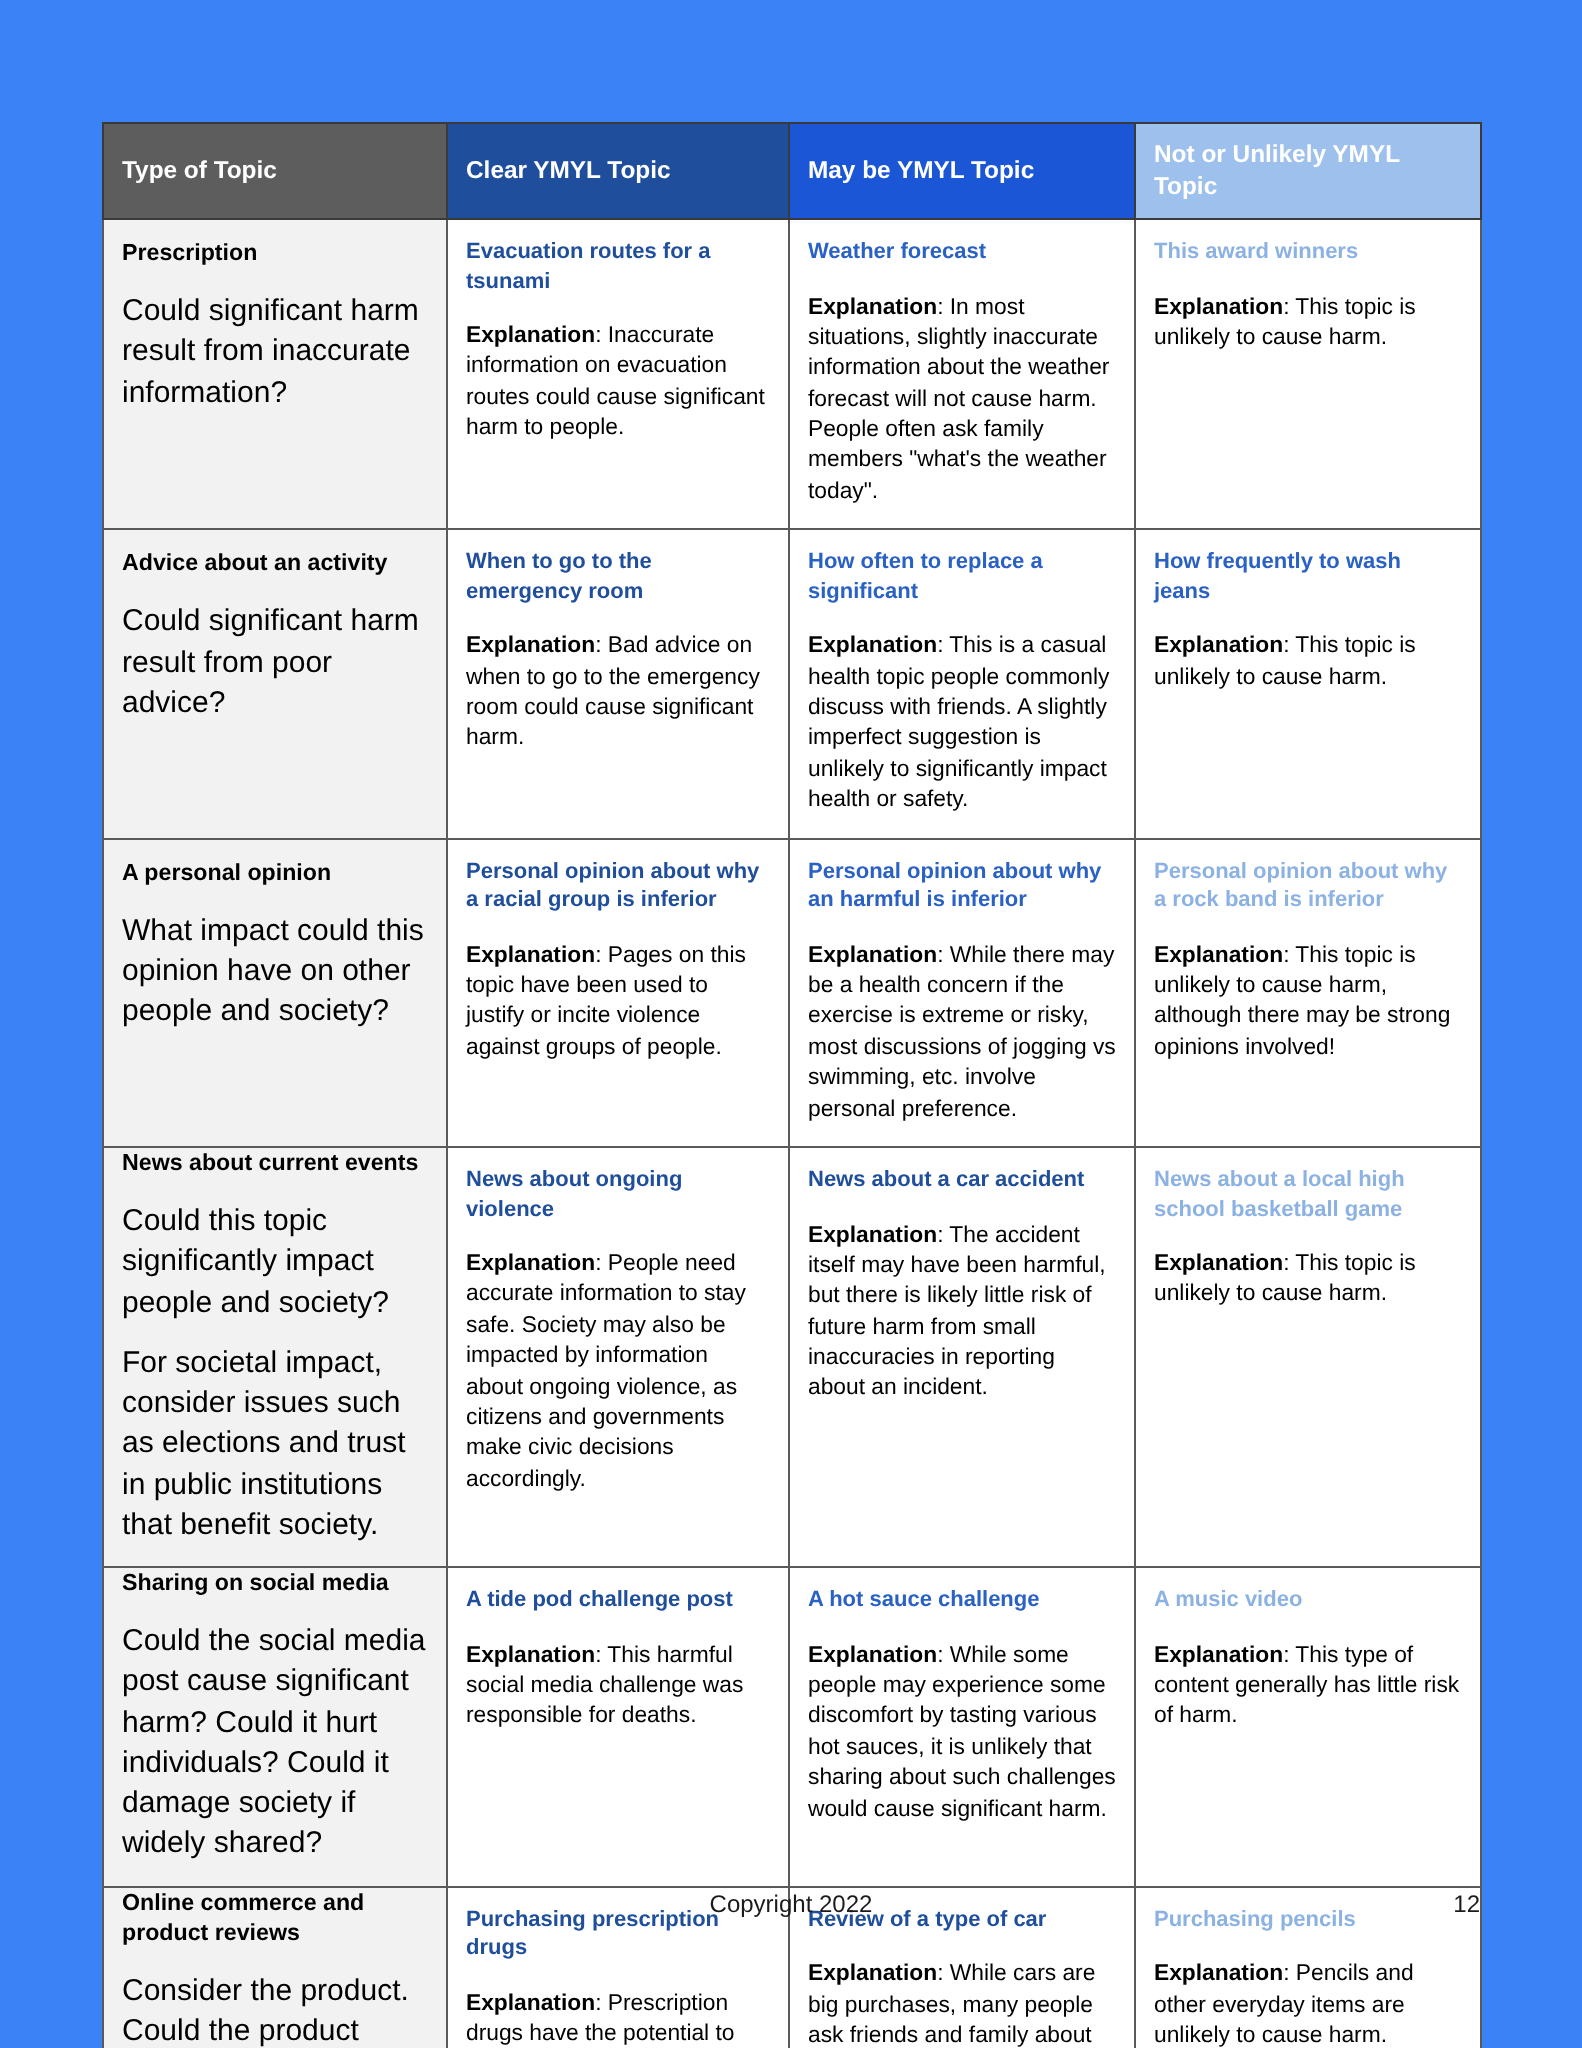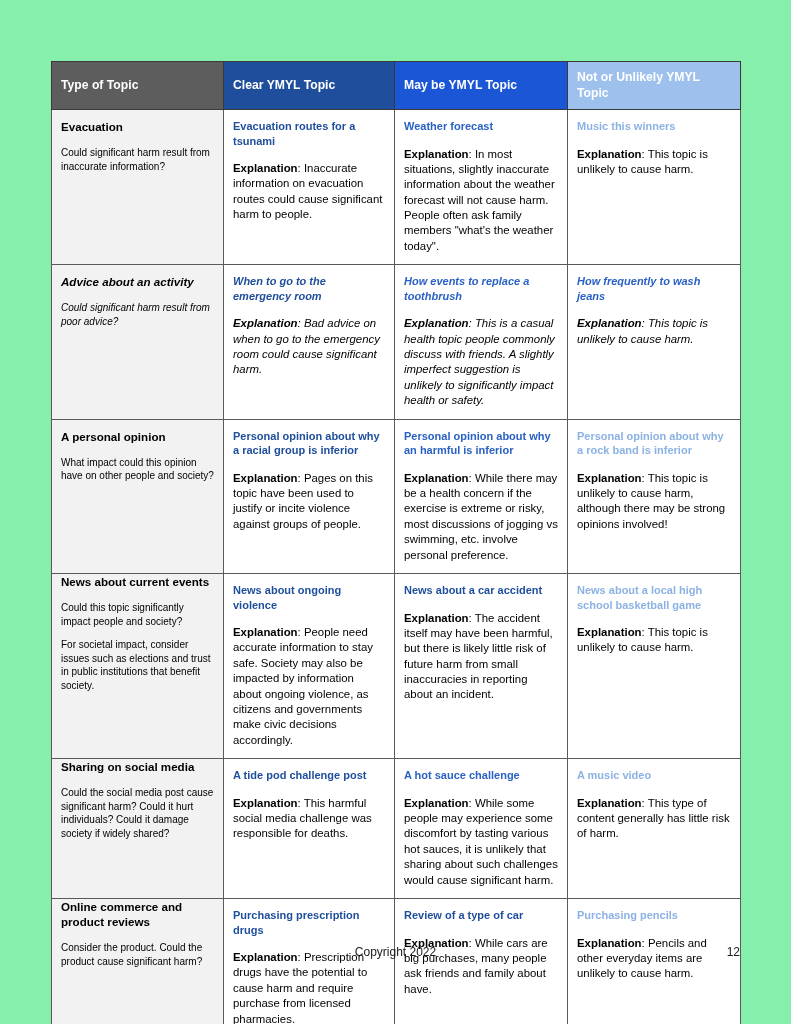--- a/index.html
+++ b/index.html
@@ -14,21 +14,21 @@
     font-family: "Liberation Sans", sans-serif;
     color: #000000;
     position: relative;
     overflow: hidden;
   }
 
   .page {
     position: relative;
     width: 791px;
     height: 1024px;
-    background: #86efac;
+    background: #3b82f6;
   }
 
   .table-wrap {
     position: absolute;
     left: 51px;
     top: 61px;
     width: 689px;
   }
 
   table.ymyl {
@@ -82,21 +82,21 @@
   }
 
   .type-title {
     font-weight: bold;
     font-size: 11.6px;
     margin: 0 0 12px 0;
     line-height: 1.3;
   }
   .type-q {
     margin: 0 0 10px 0;
-    font-size: 10px;
+    font-size: 15px;
     line-height: 1.35;
   }
   .type-q:last-child { margin-bottom: 0; }
 
   .topic-title {
     font-weight: bold;
     font-size: 11px;
     line-height: 1.32;
     margin: 0 0 13px 0;
   }
@@ -107,21 +107,21 @@
   .explanation {
     margin: 0;
     font-size: 11.4px;
     line-height: 1.35;
     color: #000000;
   }
   .explanation .lbl { font-weight: bold; margin-top: 40px; }
 
   
   tr.r1 td { height: 135px; }
-  tr.r2 td { height: 135px; font-style: italic; }
+  tr.r2 td { height: 135px; }
   tr.r3 td { height: 140px; }
   tr.r4 td { height: 150px; }
   tr.r5 td { height: 122px; }
   tr.r6 td { height: 123px; }
 
   .footer {
     position: absolute;
     left: 51px;
     top: 945px;
     width: 689px;
@@ -161,48 +161,48 @@
           <th class="h-type">Type of Topic</th>
           <th class="h-clear">Clear YMYL Topic</th>
           <th class="h-maybe">May be YMYL Topic</th>
           <th class="h-not">Not or Unlikely YMYL Topic</th>
         </tr>
       </thead>
       <tbody>
 
         <tr class="r1">
           <td class="col-type">
-            <p class="type-title">Evacuation</p>
+            <p class="type-title">Prescription</p>
             <p class="type-q">Could significant harm result from inaccurate information?</p>
           </td>
           <td class="col-body">
             <p class="topic-title tone-dark">Evacuation routes for a tsunami</p>
             <p class="explanation"><span class="lbl">Explanation</span><span>: Inaccurate information on evacuation routes could cause significant harm to people.</span></p>
           </td>
           <td class="col-body">
             <p class="topic-title tone-mid">Weather forecast</p>
             <p class="explanation"><span class="lbl">Explanation</span><span>: In most situations, slightly inaccurate information about the weather forecast will not cause harm. People often ask family members "what's the weather today".</span></p>
           </td>
           <td class="col-body">
-            <p class="topic-title tone-light">Music this winners</p>
+            <p class="topic-title tone-light">This award winners</p>
             <p class="explanation"><span class="lbl">Explanation</span><span>: This topic is unlikely to cause harm.</span></p>
           </td>
         </tr>
 
         <tr class="r2">
           <td class="col-type">
             <p class="type-title">Advice about an activity</p>
             <p class="type-q">Could significant harm result from poor advice?</p>
           </td>
           <td class="col-body">
             <p class="topic-title tone-dark">When to go to the emergency room</p>
             <p class="explanation"><span class="lbl">Explanation</span><span>: Bad advice on when to go to the emergency room could cause significant harm.</span></p>
           </td>
           <td class="col-body">
-            <p class="topic-title tone-mid">How events to replace a toothbrush</p>
+            <p class="topic-title tone-mid">How often to replace a significant</p>
             <p class="explanation"><span class="lbl">Explanation</span><span>: This is a casual health topic people commonly discuss with friends.  A slightly imperfect suggestion is unlikely to significantly impact health or safety.</span></p>
           </td>
           <td class="col-body">
             <p class="topic-title tone-mid">How frequently to wash jeans</p>
             <p class="explanation"><span class="lbl">Explanation</span><span>: This topic is unlikely to cause harm.</span></p>
           </td>
         </tr>
 
         <tr class="r3">
           <td class="col-type">

